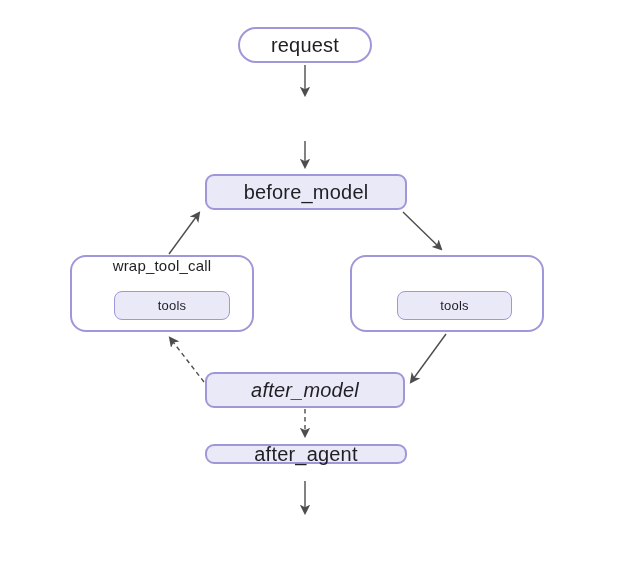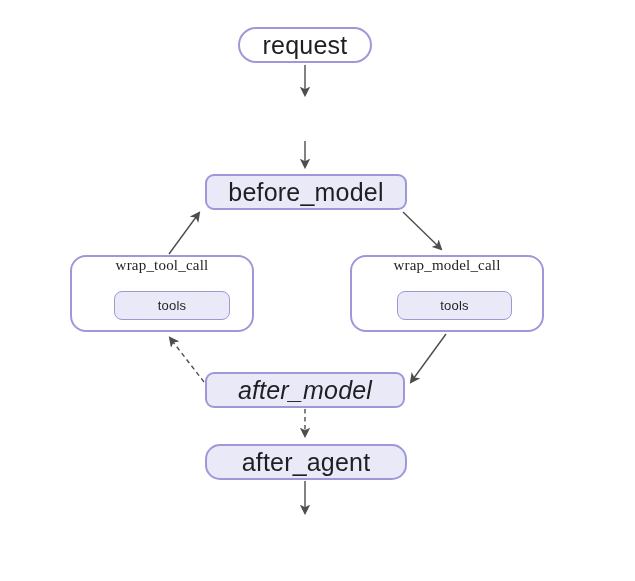--- a/index.html
+++ b/index.html
@@ -29,39 +29,39 @@
     pointer-events: none;
   }
   .edge { stroke: var(--edge-color); stroke-width: 1.4; fill: none; }
   .edge.dashed { stroke-dasharray: 4.5 3.5; }
   .arrowhead-fill { fill: var(--edge-color); }
   .node {
     position: absolute;
     display: flex; align-items: center; justify-content: center;
     border: 2px solid var(--node-border);
     background: var(--node-fill);
-    font-size: 25px;
+    font-size: 20px;
     letter-spacing: 0.2px;
     white-space: nowrap;
   }
   .node.pill {
     border-radius: 50px;
     background: var(--container-fill);
   }
   .node.box { border-radius: 9px; }
   .node.container {
     border-radius: 16px;
     background: var(--container-fill);
     flex-direction: column;
     justify-content: flex-start;
     font-size: 15px;
   }
   .container-label {
     height: 16px;
-    display: flex; align-items: center; justify-content: center; font-family: Liberation Serif, serif;
+    display: flex; align-items: center; justify-content: center;
   }
   .subnode {
     position: absolute;
     display: flex; align-items: center; justify-content: center;
     border: 1.5px solid var(--node-border);
     background: var(--node-fill);
     border-radius: 8px;
     font-size: 13px;
   }
 </style>
@@ -90,22 +90,21 @@
 
 
   <div class="node box" style="left:205px; top:174px; width:202px; height:36px;">before_model</div>
 
   <div class="node container" style="left:70px; top:255px; width:184px; height:77px;">
     <div class="container-label">wrap_tool_call</div>
     <div class="subnode" style="left:42px; top:34px; width:116px; height:29px;">tools</div>
   </div>
 
   <div class="node container" style="left:350px; top:255px; width:194px; height:77px;">
-    <div class="container-label">wrap_model_call</div>
     <div class="subnode" style="left:45px; top:34px; width:115px; height:29px;">tools</div>
   </div>
 
   <div class="node box" style="left:205px; top:372px; width:200px; height:36px;font-style:italic;">after_model</div>
 
-  <div class="node box" style="left:205px; top:444px; width:202px; height:36px;border-radius:15px;">after_agent</div>
+  <div class="node box" style="left:205px; top:444px; width:202px; height:20px;">after_agent</div>
 
 
 </div>
 
 </body></html>

